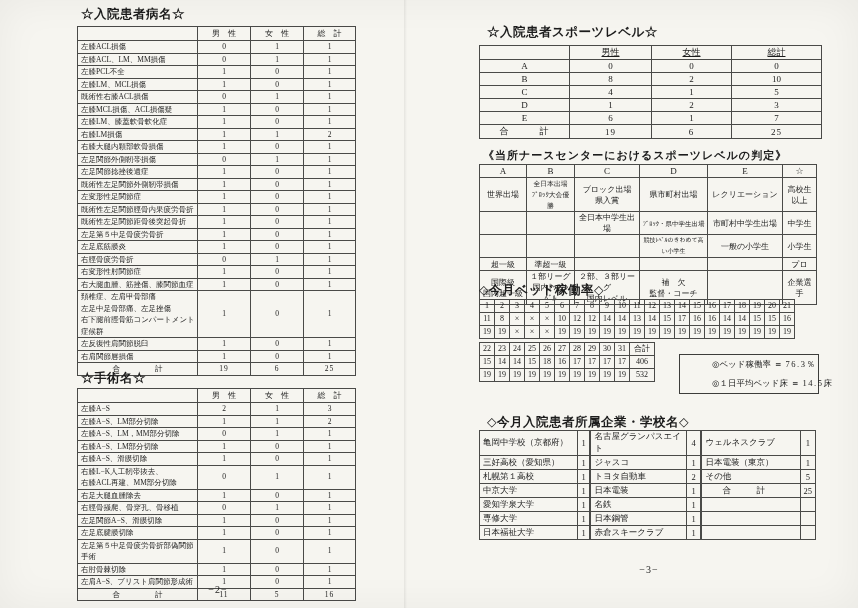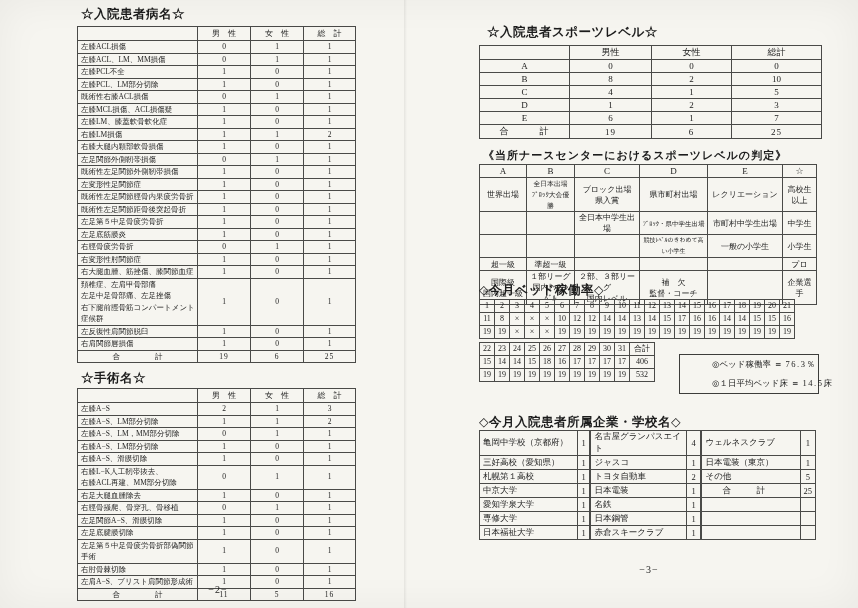--- a/index.html
+++ b/index.html
@@ -28,21 +28,21 @@
   
   .ltable{width:278px;font-size:7.5px;}
   .ltable th{height:13px;font-size:8px;}
   .ltable td{height:11px;line-height:11.5px;}
   .ltable td:first-child{text-align:left;padding-left:3px;}
   .ltable tbody tr:last-child td{text-align:center;letter-spacing:1px;}
   .ltable tbody tr:last-child td:first-child{text-align:center;}
 
   
   .sports{width:342px;font-size:9px;}
-  .sports th{height:13px;}
+  .sports th{height:13px;text-decoration:underline;}
   .sports td{height:12px;}
   .sports tbody tr:last-child td{letter-spacing:1px;}
 
   
   .judg{width:337px;font-size:8px;}
   .judg th{height:12px;font-size:9px;}
   .judg td{height:12px;line-height:11px;}
   .judg tbody tr:nth-child(1) td:nth-child(2){font-size:6.8px;}
   .judg tbody tr:nth-child(2) td:nth-child(4){font-size:6.5px;padding:0 1px;}
   .judg tbody tr:nth-child(3) td:nth-child(4){font-size:6px;padding:0 1px;}
@@ -103,21 +103,21 @@
           <td>1</td>
           <td>1</td>
         </tr>
         <tr>
           <td>左膝PCL不全</td>
           <td>1</td>
           <td>0</td>
           <td>1</td>
         </tr>
         <tr>
-          <td>左膝PCL、LM部分切除</td>
+          <td>左膝LM、MCL損傷</td>
           <td>1</td>
           <td>0</td>
           <td>1</td>
         </tr>
         <tr>
           <td>既術性右膝ACL損傷</td>
           <td>0</td>
           <td>1</td>
           <td>1</td>
         </tr>
@@ -142,20 +142,26 @@
         <tr>
           <td>右膝大腿内顆部軟骨損傷</td>
           <td>1</td>
           <td>0</td>
           <td>1</td>
         </tr>
         <tr>
           <td>左足関節外側靭帯損傷</td>
           <td>0</td>
           <td>1</td>
+          <td>1</td>
+        </tr>
+        <tr>
+          <td>左足関節捻挫後遺症</td>
+          <td>1</td>
+          <td>0</td>
           <td>1</td>
         </tr>
         <tr>
           <td>既術性左足関節外側靭帯損傷</td>
           <td>1</td>
           <td>0</td>
           <td>1</td>
         </tr>
         <tr>
           <td>左変形性足関節症</td>
@@ -599,21 +605,21 @@
       <span class="eq">＝</span>
       <span class="val">76.3％</span>
     </div>
     <div class="stats-row">
       <span class="lbl">◎１日平均ベッド床</span>
       <span class="eq">＝</span>
       <span class="val">14.5床</span>
     </div>
   </div>
 
-  <div class="sec-title" style="left:0;top:414px;font-size:12.5px;">◇今月入院患者所属企業・学校名◇</div>
+  <div class="sec-title" style="left:8px;top:414px;font-size:12.5px;">◇今月入院患者所属企業・学校名◇</div>
 
   <table class="affil" style="position:absolute;left:0;top:430px;">
     <colgroup>
         <col style="width:96px">
         <col style="width:13px">
         <col style="width:94px">
         <col style="width:15px">
         <col style="width:97px">
         <col style="width:15px">
       </colgroup>

